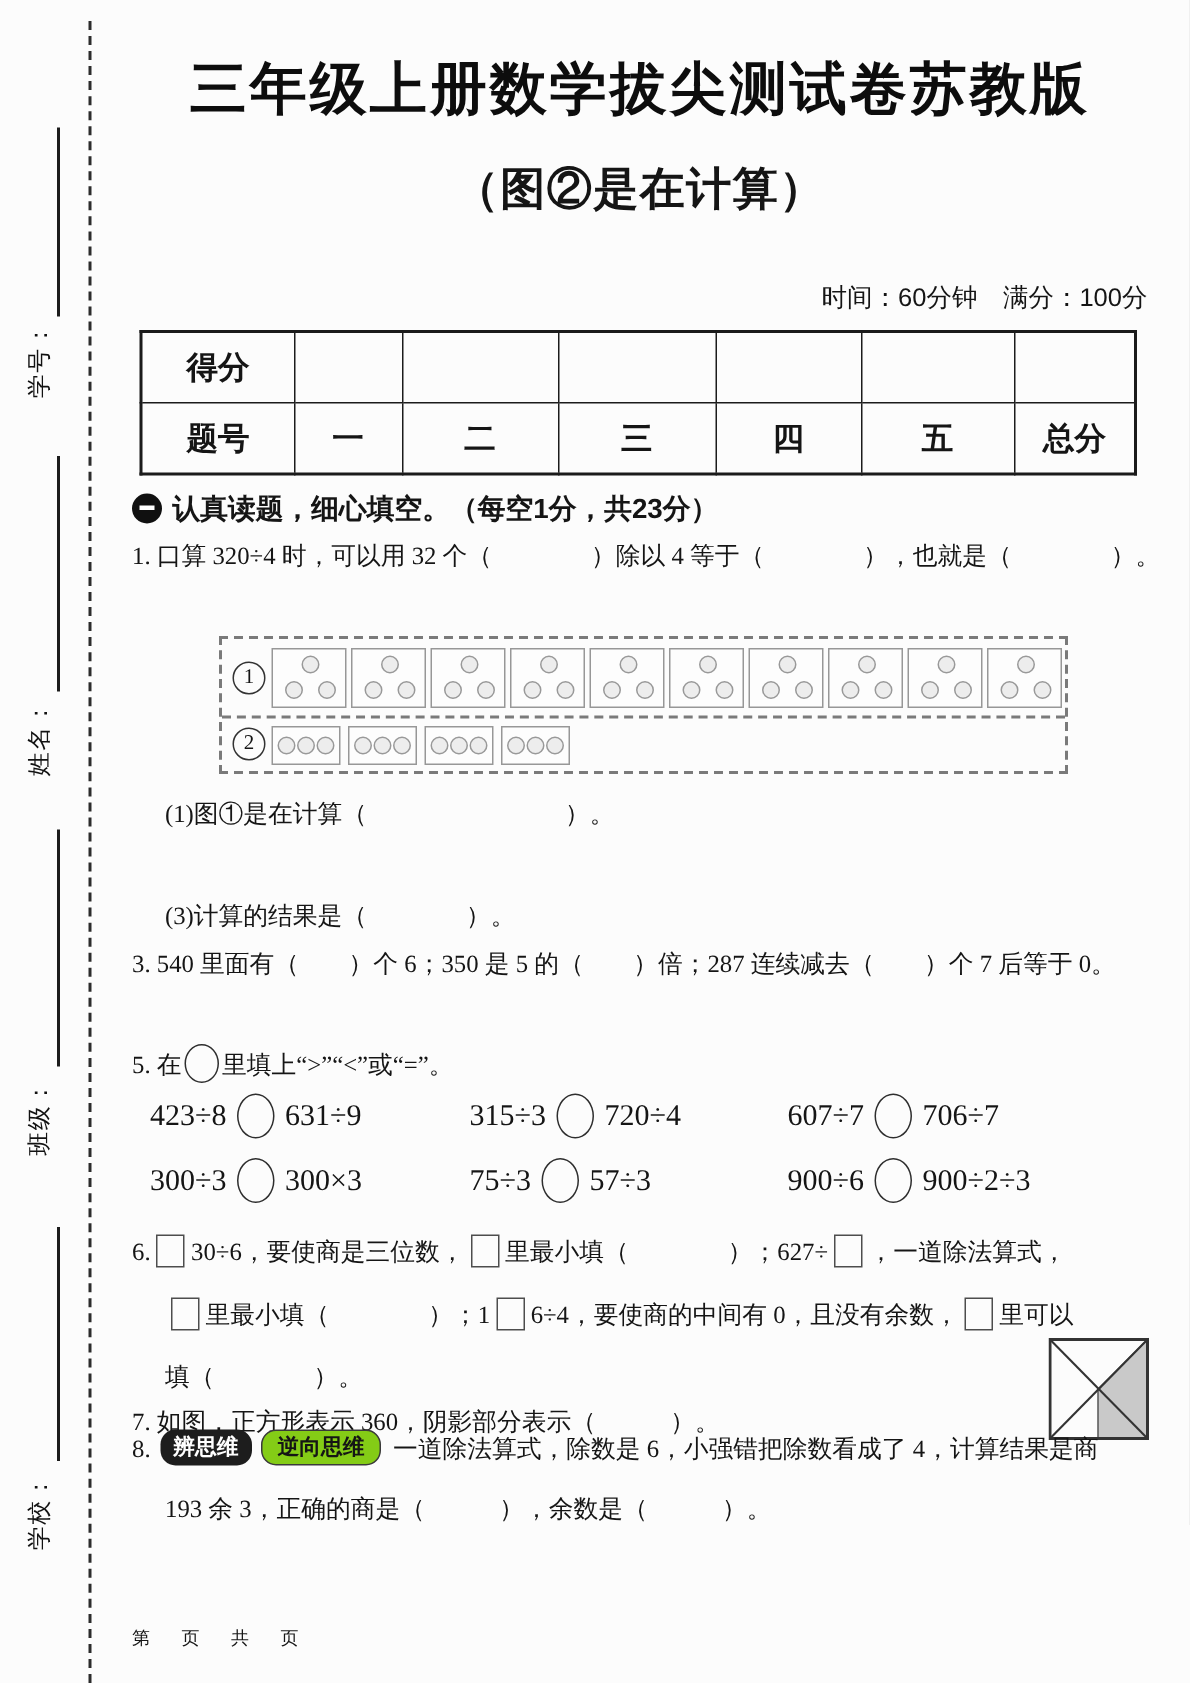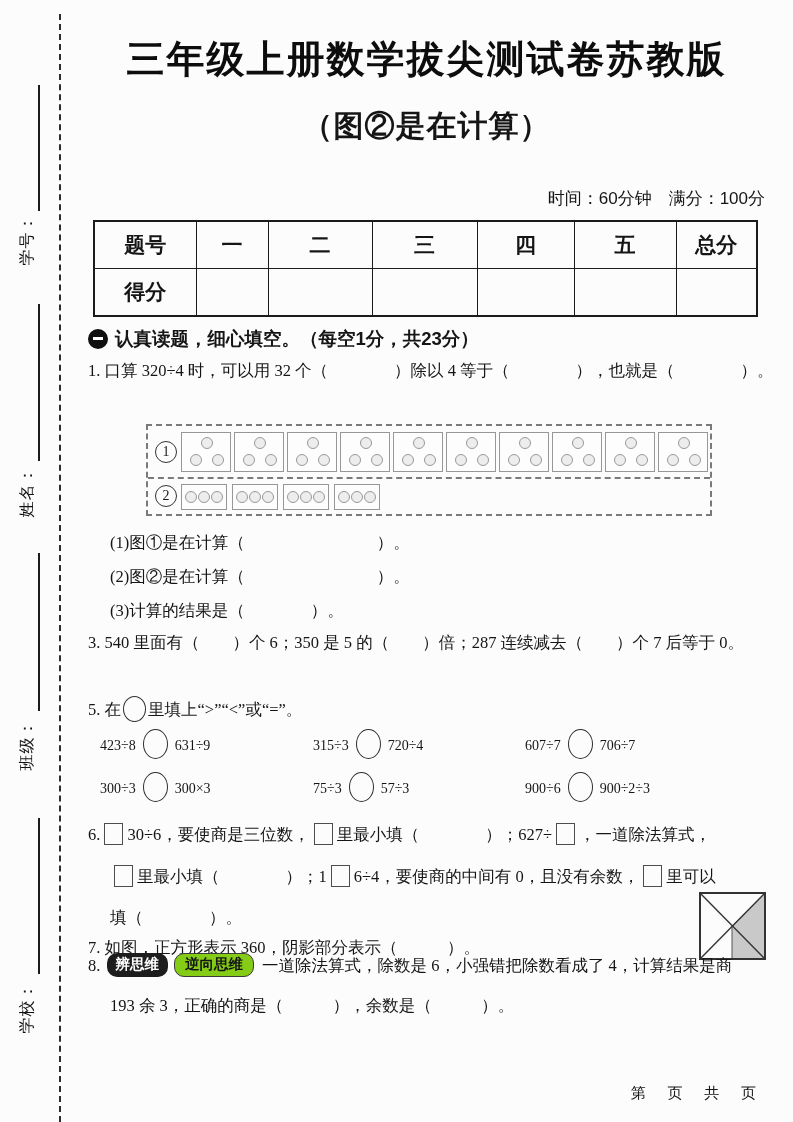--- a/index.html
+++ b/index.html
@@ -43,35 +43,35 @@
   .grp.triangle{width:50px;height:40px;position:relative;}
   .grp.triangle .dot{position:absolute;}
   .grp.triangle .dot:nth-child(1){left:19px;top:4px;}
   .grp.triangle .dot:nth-child(2){left:8px;top:21px;}
   .grp.triangle .dot:nth-child(3){left:30px;top:21px;}
   .grp.row{width:46px;height:26px;display:flex;align-items:center;justify-content:center;gap:1px;}
   .dot{width:12px;height:12px;border:1.5px solid #999;border-radius:50%;background:#ededed;box-sizing:border-box;flex:none;}
   
   .ans-circle{display:inline-block;width:23px;height:26px;border:1.6px solid #2e2e2e;border-radius:50%;
               vertical-align:-7px;margin:0 2px;box-sizing:border-box;}
-  .q5-cell{position:absolute;white-space:nowrap;font-size:14px;}
+  .q5-cell{position:absolute;white-space:nowrap;font-size:20px;}
   .cmp-circle{display:inline-block;width:25px;height:30px;border:1.7px solid #2e2e2e;border-radius:50%;
               vertical-align:-9px;margin:0 7px;box-sizing:border-box;}
   
   .blank-box{display:inline-block;width:19px;height:22px;border:1.4px solid #4d4d4d;vertical-align:-5px;
              margin:0 4px;box-sizing:border-box;background:#fcfcfc;}
   
   .q7-fig{position:absolute;left:611px;top:890px;width:67px;height:70px;}
   
   .badge-solid{display:inline-block;background:#1d1d1d;color:#fff;border-radius:10px;padding:2px 9px 3px;
                font:700 14.5px "Liberation Sans",sans-serif;vertical-align:2px;margin:0 6px 0 2px;}
   .badge-outline{display:inline-block;border:1.6px solid #3a3a3a;border-radius:10px;padding:1px 10px 2px;
                font:700 14.5px "Liberation Sans",sans-serif;vertical-align:2px;margin-right:8px;background:#84cc16;}
   
-  .footer{position:absolute;top:1084px;left:0;width:100%;text-align:right;font-size:15px;letter-spacing:9px;}
+  .footer{position:absolute;top:1084px;left:0;width:100%;text-align:left;font-size:12px;letter-spacing:9px;}
 </style>
 </head>
 <body>
 
 <div class="page">
 
   <div class="dashed-rule"></div>
   <div class="side-blank" style="top:85px;height:126px;"></div>
   <div class="side-blank" style="top:304px;height:157px;"></div>
   <div class="side-blank" style="top:553px;height:158px;"></div>
@@ -92,37 +92,37 @@
         <col style="width:102px">
           <col style="width:72px">
           <col style="width:104px">
         <col style="width:105px">
           <col style="width:97px">
           <col style="width:102px">
           <col style="width:81px">
       </colgroup>
       <tbody>
           <tr>
+        <td>得分</td>
+        <td></td>
+        <td></td>
+        <td></td>
+        <td></td>
+        <td></td>
+        <td></td>
+      </tr>
+      <tr>
         <th>题号</th>
         <th>一</th>
         <th>二</th>
         <th>三</th>
         <th>四</th>
         <th>五</th>
         <th>总分</th>
       </tr>
-      <tr>
-        <td>得分</td>
-        <td></td>
-        <td></td>
-        <td></td>
-        <td></td>
-        <td></td>
-        <td></td>
-      </tr>
     </tbody>
       </table>
 
     <div class="sec-head">
       <span class="circle-one"></span>
       <span>认真读题，细心填空。（每空1分，共23分）</span>
     </div>
 
     <div class="q" style="top:358px;">1. 口算 320÷4 时，可以用 32 个（　　　　）除以 4 等于（　　　　），也就是（　　　　）。</div>
 
@@ -201,21 +201,20 @@
           </div>
           <div class="grp row">
             <span class="dot"></span>
             <span class="dot"></span>
             <span class="dot"></span>
           </div>
         </div>
     </div>
 
     <div class="q indent" style="top:530px;">(1)图①是在计算（　　　　　　　　）。</div>
-    <div class="q indent" style="top:564px;">(2)图②是在计算（　　　　　　　　）。</div>
     <div class="q indent" style="top:598px;">(3)计算的结果是（　　　　）。</div>
 
     <div class="q" style="top:630px;">3. 540 里面有（　　）个 6；350 是 5 的（　　）倍；287 连续减去（　　）个 7 后等于 0。</div>
 
     <div class="q" style="top:696px;">
       <span>5. 在</span><span class="ans-circle"></span><span>里填上“&gt;”“&lt;”或“=”。</span>
     </div>
     <div class="q5-cell" style="top:729px;left:12px;"><span>423÷8</span><span class="cmp-circle"></span><span>631÷9</span></div>
     <div class="q5-cell" style="top:729px;left:225px;"><span>315÷3</span><span class="cmp-circle"></span><span>720÷4</span></div>
     <div class="q5-cell" style="top:729px;left:437px;"><span>607÷7</span><span class="cmp-circle"></span><span>706÷7</span></div>

